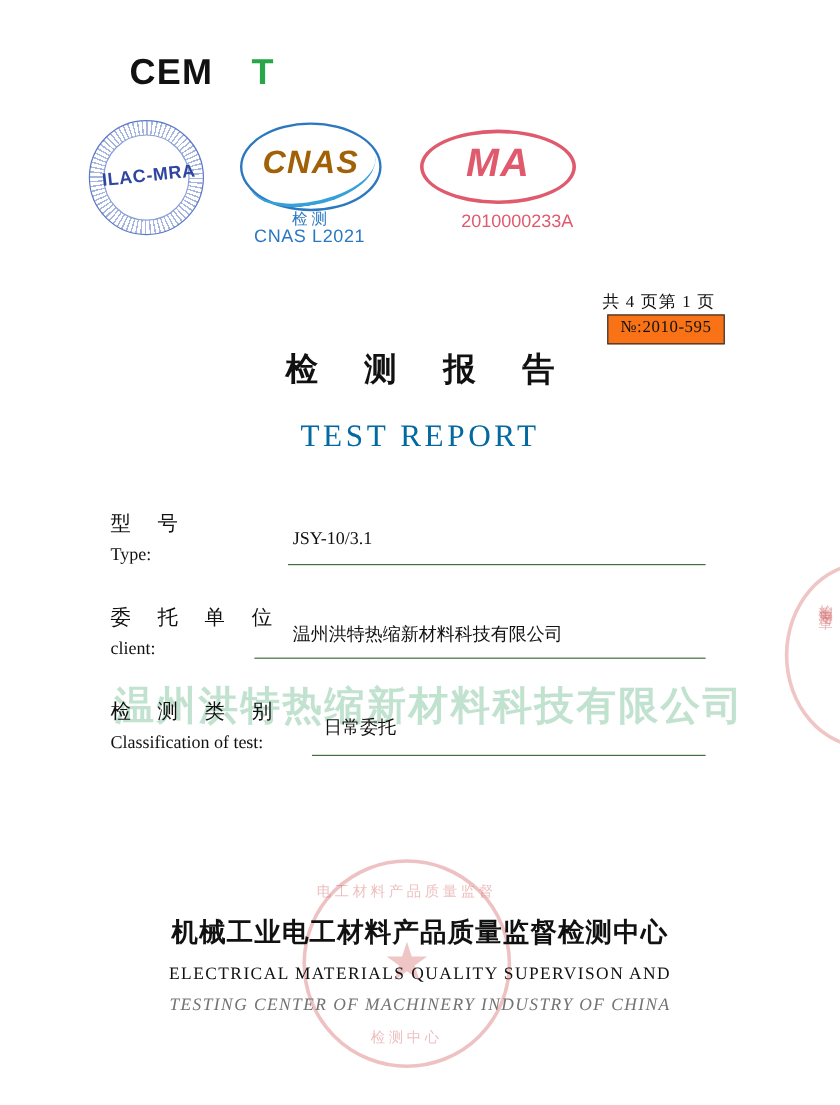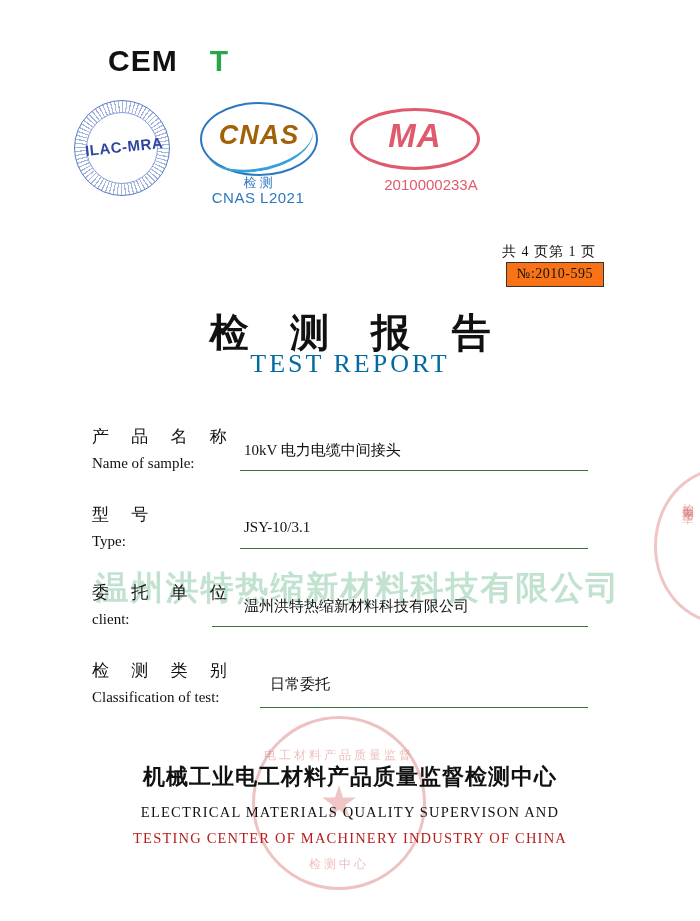--- a/index.html
+++ b/index.html
@@ -243,25 +243,24 @@
   }
 
   
   .title-cn {
     position: absolute;
     left: 0; top: 290px;
     width: 700px;
     text-align: center;
     font-family: "Liberation Serif", serif;
     font-weight: bold;
-    font-size: 39px;
+    font-size: 27px;
     letter-spacing: 16px;
     text-indent: 16px;
     color: #111;
-    margin-top: 16px;
   }
   .title-en {
     position: absolute;
     left: 0; top: 349px;
     width: 700px;
     text-align: center;
     font-family: "Liberation Serif", serif;
     font-size: 26px;
     letter-spacing: 3px;
     color: #0369a1;
@@ -341,21 +340,22 @@
   .foot-en1 {
     margin-top: 12px;
     font-size: 14.5px;
     letter-spacing: 1.2px;
     color: #111;
   }
   .foot-en2 {
     margin-top: 9px;
     font-size: 14.5px;
     letter-spacing: 1.2px;
-    color: #b91c1c;
+    color: #737373;
+    font-style: italic;
   }
 
   
   .wm-company {
     position: absolute;
     left: 38px;
     top: 566px;
     width: 640px;
     text-align: center;
     font-size: 33px;
@@ -386,21 +386,21 @@
   }
   .stamp-arc-top, .stamp-arc-bottom {
     position: absolute;
     left: 0;
     width: 168px;
     text-align: center;
     font-size: 12px;
     color: rgba(214,110,110,0.45);
     letter-spacing: 3px;
   }
-  .stamp-arc-top { top: 28px; }
+  .stamp-arc-top { top: 16px; }
   .stamp-arc-bottom { bottom: 14px; }
 
   .stamp-edge {
     position: absolute;
     right: 0px;
     top: 468px;
     width: 36px;
     height: 150px;
     pointer-events: none;
   }
@@ -459,26 +459,20 @@
 <div class="page-no">共 4 页第 1 页</div>
 <div class="report-no-box">№:2010-595</div>
 
 <div class="title-cn">检 测 报 告</div>
 <div class="title-en">TEST REPORT</div>
 
 <div class="wm-company">温州洪特热缩新材料科技有限公司</div>
 
 <div class="form">
 
-  <div class="frow r1">
-    <div class="lbl-cn">产 品 名 称</div>
-    <div class="lbl-en">Name of sample:</div>
-    <div class="fval">10kV 电力电缆中间接头</div>
-    <div class="fline"></div>
-  </div>
 
   <div class="frow r2">
     <div class="lbl-cn">型 号</div>
     <div class="lbl-en">Type:</div>
     <div class="fval">JSY-10/3.1</div>
     <div class="fline"></div>
   </div>
 
   <div class="frow r3">
     <div class="lbl-cn">委 托 单 位</div>

